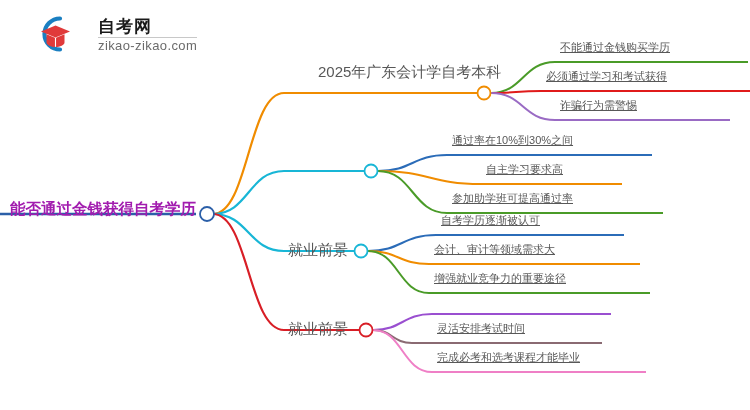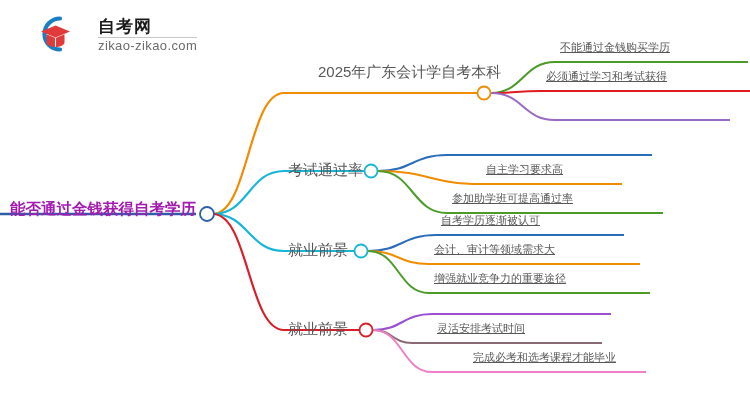--- a/index.html
+++ b/index.html
@@ -142,30 +142,31 @@
       <circle cx="207" cy="214" r="7" fill="#ffffff" stroke="#2b5fa8" stroke-width="1.8"></circle>
     </svg>
 
   
   <div class="node-label root-label" style="left:10px; top:200px;">能否通过金钱获得自考学历</div>
 
   
   <div class="node-label branch-label" style="left:288px; top:64px;margin-left:30px;">2025年广东会计学自考本科</div>
   <div class="node-label leaf-label" style="left:560px; top:41px;">不能通过金钱购买学历</div>
   <div class="node-label leaf-label" style="left:546px; top:70px;">必须通过学习和考试获得</div>
+  <div class="node-label leaf-label" style="left:560px; top:99px;">诈骗行为需警惕</div>
 
   
-  <div class="node-label branch-label" style="left:288px; top:162px;">考试通过率</div>
+  <div class="node-label leaf-label" style="left:452px; top:134px;">通过率在10%到30%之间</div>
   <div class="node-label leaf-label" style="left:486px; top:163px;text-align:center;">自主学习要求高</div>
   <div class="node-label leaf-label" style="left:452px; top:192px;">参加助学班可提高通过率</div>
 
   
   <div class="node-label branch-label" style="left:288px; top:242px;">就业前景</div>
   <div class="node-label leaf-label" style="left:441px; top:214px;">自考学历逐渐被认可</div>
   <div class="node-label leaf-label" style="left:434px; top:243px;">会计、审计等领域需求大</div>
   <div class="node-label leaf-label" style="left:434px; top:272px;">增强就业竞争力的重要途径</div>
 
   
   <div class="node-label branch-label" style="left:288px; top:321px;">就业前景</div>
   <div class="node-label leaf-label" style="left:437px; top:322px;">灵活安排考试时间</div>
-  <div class="node-label leaf-label" style="left:437px; top:351px;margin-left:36px;">完成必考和选考课程才能毕业</div>
+  <div class="node-label leaf-label" style="left:437px; top:351px;">完成必考和选考课程才能毕业</div>
 
 </div>
 
 </body></html>

